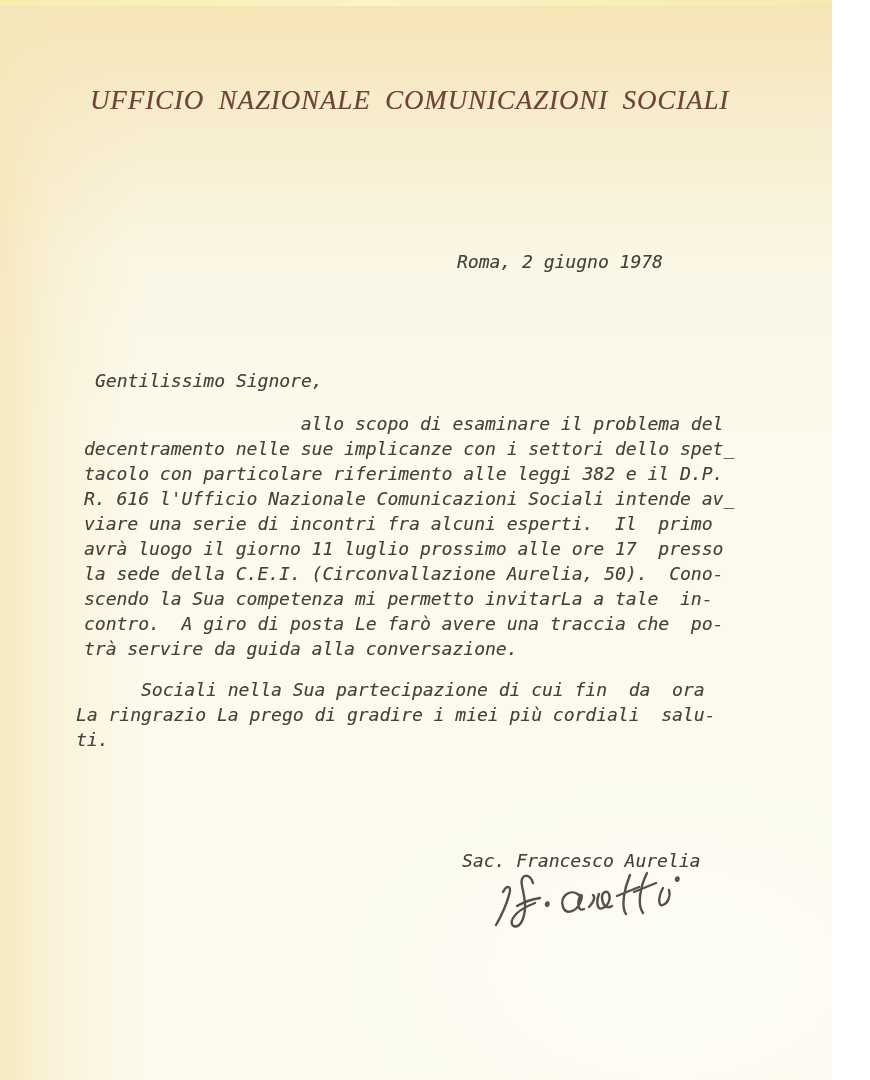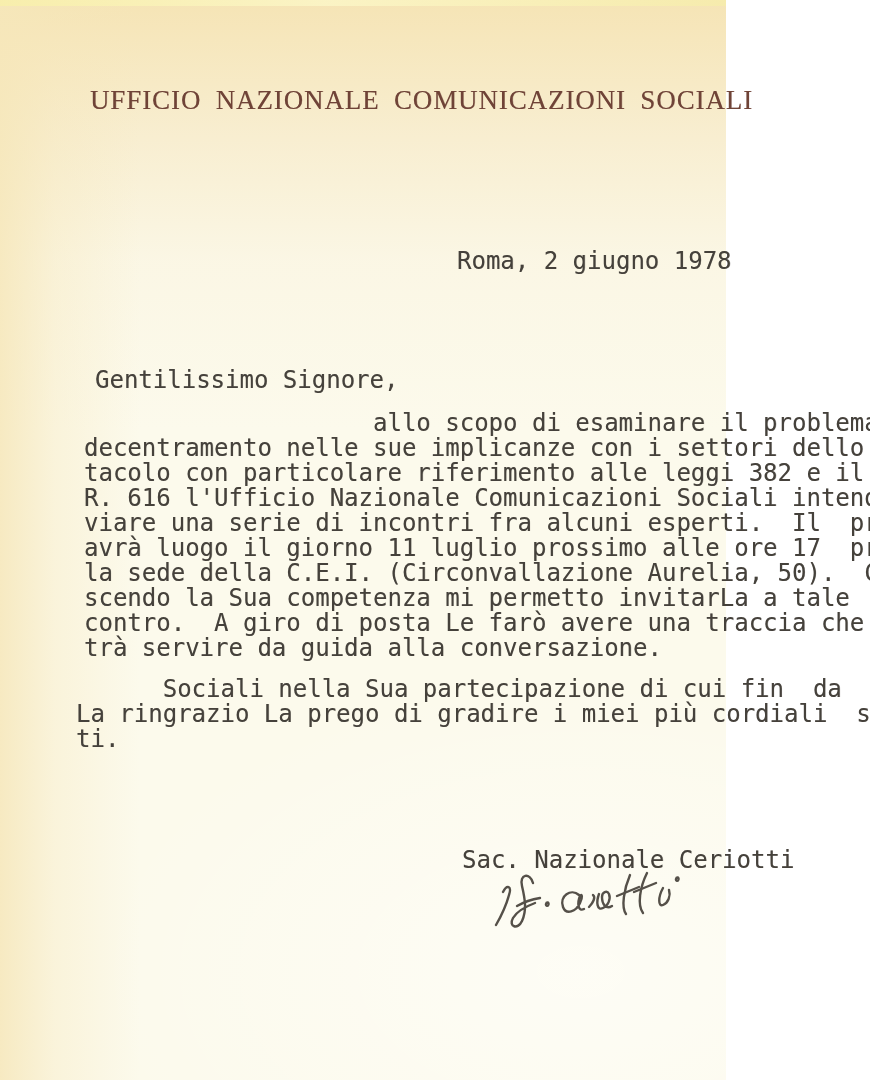--- a/index.html
+++ b/index.html
@@ -3,26 +3,27 @@
 <meta charset="utf-8">
 <style>
   html, body { margin: 0; padding: 0; }
   body {
     width: 870px; height: 1080px;
     overflow: hidden;
     font-family: "DejaVu Sans Mono", "Liberation Mono", monospace;
   }
   .paper {
     position: relative;
-    width: 726px; height: 1080px;
+    width: 832px; height: 1080px;
     background-color: #fcfaec;
     background-image:
       linear-gradient(90deg, rgba(246,231,186,0.85) 0px, rgba(246,231,186,0.35) 55px, rgba(246,231,186,0) 140px),
       linear-gradient(180deg, rgba(245,227,178,0.95) 0px, rgba(245,229,188,0.6) 130px, rgba(247,236,206,0.25) 260px, rgba(250,245,226,0) 430px),
       radial-gradient(700px 420px at 80% 90%, rgba(255,255,253,0.55), rgba(255,255,253,0) 70%);
+    font-style: italic;
   }
   .paper::before {
     content: "";
     position: absolute; left: 0; top: 0;
     width: 100%; height: 6px;
     background: linear-gradient(90deg, #f8efab, #fbf5c6 45%, #f6ecac);
     opacity: 0.9;
   }
   .letterhead {
     position: absolute;
@@ -35,21 +36,21 @@
     word-spacing: 7px;
     color: #6f4337;
     text-shadow: 0.4px 0.4px 0 rgba(111,67,55,0.45);
     transform: scaleX(0.96);
     transform-origin: left top;
     white-space: nowrap;
   }
   .typewriter {
     position: absolute;
     font-family: "DejaVu Sans Mono", "Liberation Mono", monospace;
-    font-size: 24px;
+    font-size: 18px;
     line-height: 25px;
     color: #45413b;
     white-space: pre;
     text-shadow: 0.3px 0.3px 0 rgba(69,65,59,0.35);
   }
   .dateline   { left: 457px; top: 249px; }
   .salutation { left: 76px;  top: 368px; margin-left: 19px; }
   .para1      { left: 84px;  top: 411px; }
   .para2      { left: 76px;  top: 677px; }
   .typed-sig  { left: 462px; top: 848px; }
@@ -85,21 +86,21 @@
 avrà luogo il giorno 11 luglio prossimo alle ore 17  presso
 la sede della C.E.I. (Circonvallazione Aurelia, 50).  Cono-
 scendo la Sua competenza mi permetto invitarLa a tale  in-
 contro.  A giro di posta Le farò avere una traccia che  po-
 trà servire da guida alla conversazione.</div>
 
   <div class="typewriter para2">      Sociali nella Sua partecipazione di cui fin  da  ora
 La ringrazio La prego di gradire i miei più cordiali  salu-
 ti.</div>
 
-  <div class="typewriter typed-sig">Sac. Nazionale Ceriotti</div>
+  <div class="typewriter typed-sig">Sac. Francesco Aurelia</div>
 
   <svg class="handwritten-sig" viewBox="0 0 215 72" aria-hidden="true">
     <path d="M16 26 C20 18 25 20 22 29 C19 40 13 52 9 59"></path>
     <path d="M46 17 C43 6 32 8 35 20 C38 33 40 44 35 55 C31 64 21 61 26 52 C30 45 40 40 48 37"></path>
     <path d="M30 40 C37 36 47 33 53 32"></path>
     <path d="M59 38 c0.5 -2 3 -2 2.5 0.5 c-0.5 2 -3 1.5 -2.5 -0.5"></path>
     <path d="M92 29 C84 22 72 30 76 41 C79 49 89 46 93 37 C96 31 95 27 93 30 C90 37 91 46 97 43"></path>
     <path d="M102 41 C106 37 109 31 106 29"></path>
     <path d="M112 28 C109 36 110 45 116 42 C121 40 124 33 122 28 C120 24 115 26 115 31 C115 38 119 44 125 40"></path>
     <path d="M143 9 C137 23 134 41 139 48"></path>

